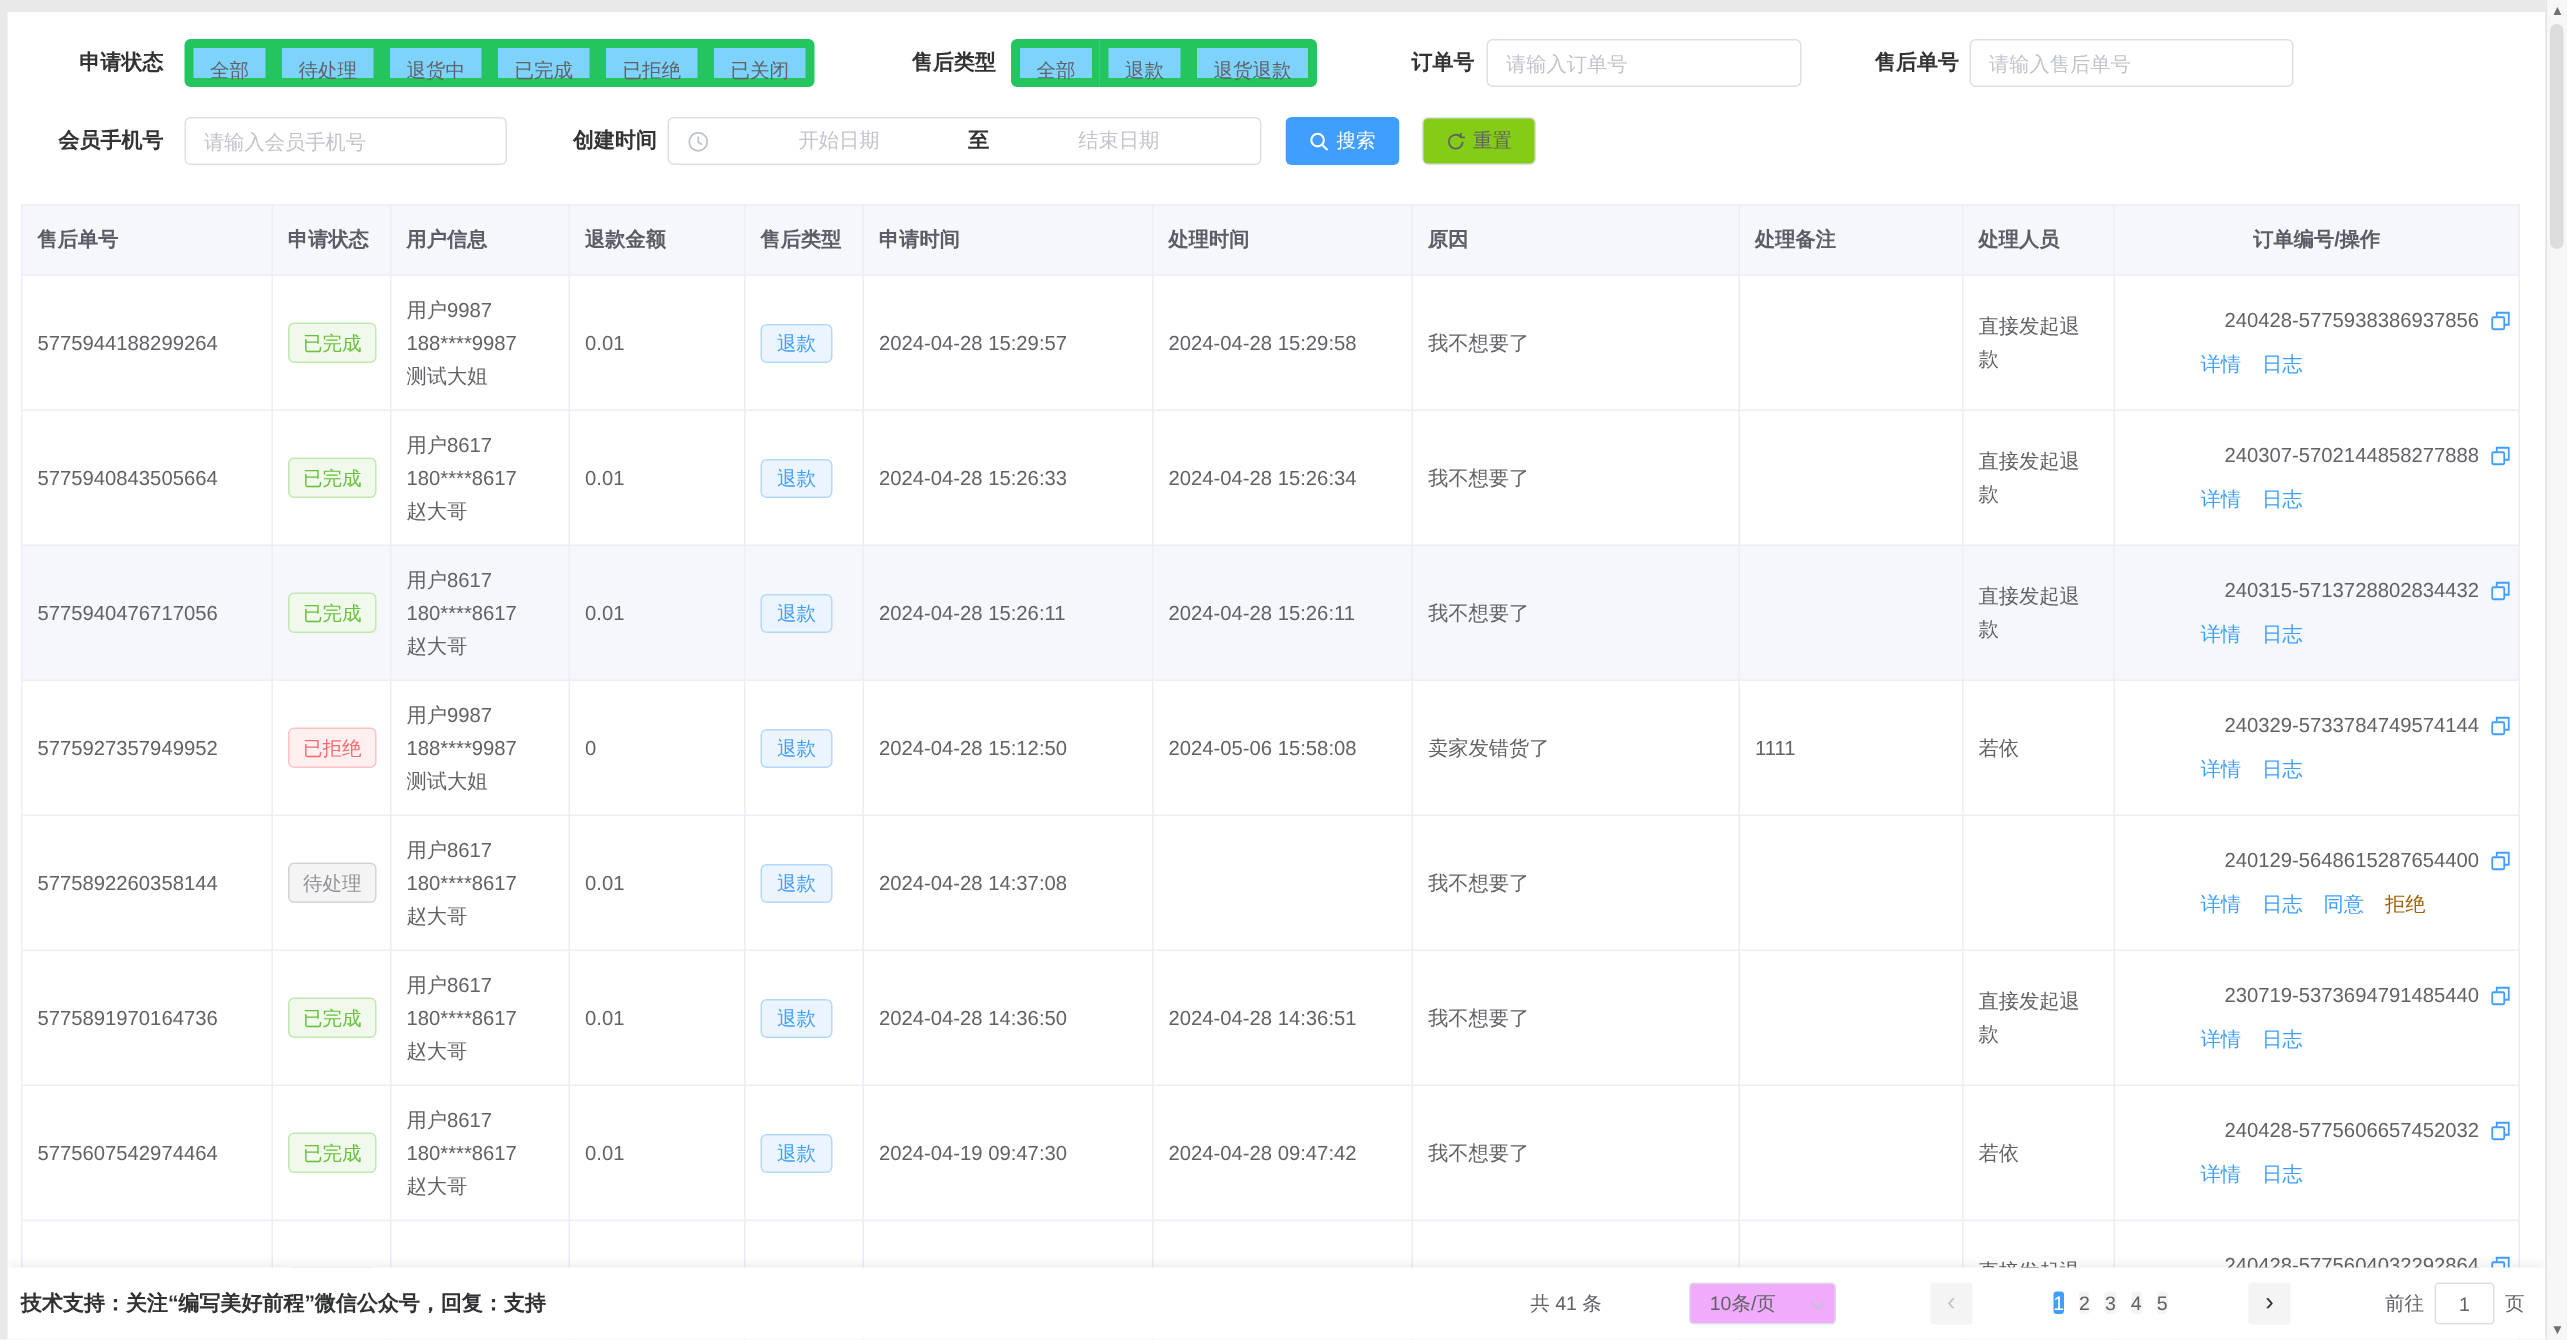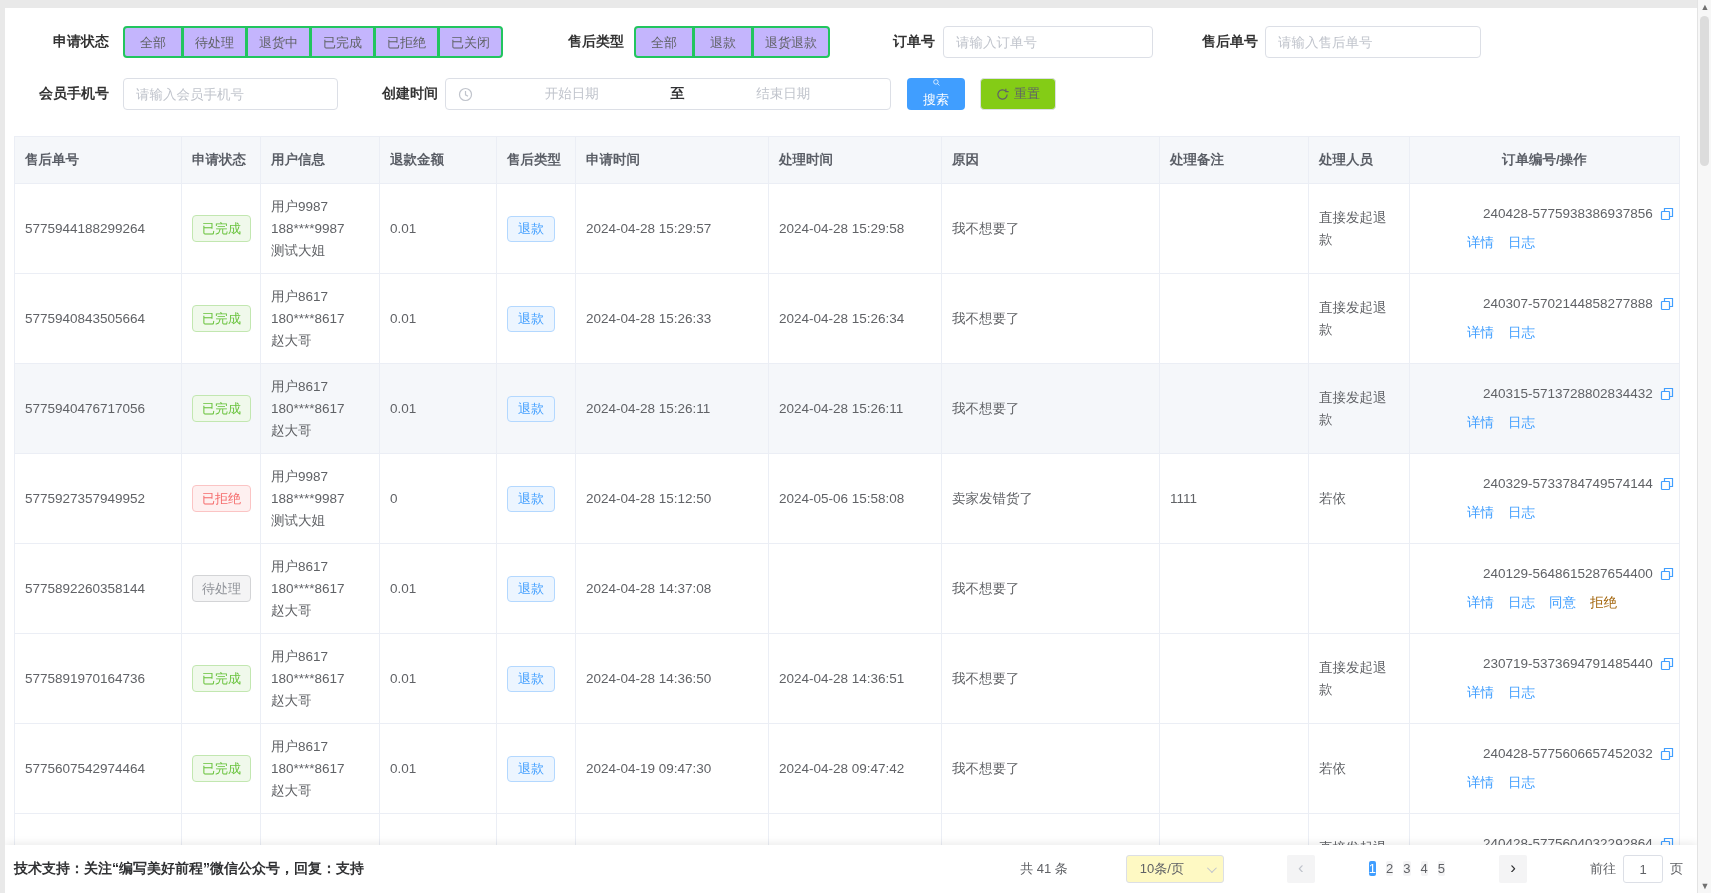--- a/index.html
+++ b/index.html
@@ -7,27 +7,27 @@
   body { background:#e9e9e9; font-family:"Liberation Sans","DejaVu Sans",sans-serif; position:relative; }
   .page { position:absolute; top:8px; left:5px; width:1692px; height:885px; background:#fff; overflow:hidden; }
 
   
   .filters { padding-top:18px; }
   .filter-row { display:flex; align-items:center; height:32px; margin-bottom:20px; }
   .flabel { font-size:14px; font-weight:700; color:#333; text-align:right; flex:none; }
   .w104 { width:104px; }
   .radio-group { display:inline-flex; margin-left:14px; flex:none; }
   .radio-btn { min-width:60px; height:32px; line-height:30px; text-align:center; padding:0 11px;
-    border:2px solid #22c55e; background:#c4b5fd; color:#606266; font-size:13px; margin-left:-1px; cursor:pointer; white-space:nowrap; }
+    border:6px solid #22c55e; background:#7dd3fc; color:#606266; font-size:13px; margin-left:-1px; cursor:pointer; white-space:nowrap; }
   .radio-btn:first-child { border-radius:4px 0 0 4px; margin-left:0; }
   .radio-btn:last-child { border-radius:0 4px 4px 0; }
   .txt-input { height:32px; border:1px solid #dcdfe6; border-radius:4px; padding:0 12px;
     font-size:13.5px; color:#a21caf; outline:none; font-family:inherit; }
   ::placeholder { color:#c0c4cc; opacity:1; }
-  .date-range { display:flex; align-items:center; height:32px; width:446px; border:1px solid #dcdfe6;
+  .date-range { display:flex; align-items:center; height:32px; width:396px; border:1px solid #dcdfe6;
     border-radius:4px; padding:0 12px; font-size:13.5px; margin-left:7px; }
   .date-ph { flex:1; text-align:center; color:#c0c4cc; }
   .date-sep { color:#303133; font-weight:700; font-size:14px; padding:0 4px; }
   .btn { height:32px; border-radius:4px; font-size:13px; display:inline-flex; align-items:center; gap:5px;
     padding:0 15px; cursor:pointer; border:1px solid transparent; font-family:inherit; }
   .btn-primary { background:#409eff; color:#fff; }
   .btn-plain { background:#84cc16; border-color:#dcdfe6; color:#606266; }
 
   
   table { border-collapse:collapse; table-layout:fixed; font-size:13.5px; color:#606266;
@@ -54,21 +54,21 @@
 
   
   .footer-bar { position:absolute; left:0; bottom:0; width:100%; height:48px; background:#fff;
     box-shadow:0 -2px 8px rgba(0,0,0,0.08); display:flex; align-items:center;
     justify-content:space-between; padding:0 14px 0 9px; z-index:5; }
   .support { font-size:14px; font-weight:700; color:#303133; }
   .pg { display:flex; align-items:center;gap:44px; }
   .pg-total { font-size:13px; color:#606266; margin-right:14px; white-space:nowrap; }
   .pg-size { width:98px; height:28px; border:1px solid #dcdfe6; border-radius:3px; display:flex;
     align-items:center; justify-content:space-between; padding:0 9px 0 13px; font-size:13px;
-    color:#606266; margin-right:14px; cursor:pointer; background:#fef9c3; }
+    color:#606266; margin-right:14px; cursor:pointer; background:#f0abfc; }
   .chev-down { width:7px; height:7px; border-right:1.4px solid #c0c4cc; border-bottom:1.4px solid #c0c4cc;
     transform:rotate(45deg) translateY(-2px); }
   .pg-btn { min-width:28px; height:28px; line-height:28px; text-align:center; background:#f4f4f5;
     color:#606266; border-radius:2px; margin:0 5px; font-size:13px; cursor:pointer; user-select:none; }
   .pg-btn.active { background:#409eff; color:#fff; }
   .pg-arrow { font-size:17px; line-height:26px; }
   .pg-prev { color:#c0c4cc; }
   .pg-next { color:#303133; }
   .pg-goto { font-size:13px; color:#606266; margin-left:14px; display:flex; align-items:center; gap:7px; white-space:nowrap; }
   .pg-goto input { width:40px; height:28px; border:1px solid #dcdfe6; border-radius:3px;
@@ -114,21 +114,21 @@
       <span class="flabel" style="margin-left:39px;width:61px;">创建时间</span>
       <div class="date-range">
         <svg width="15" height="15" viewBox="0 0 15 15" style="flex:none;margin-right:4px;">
           <circle cx="7.5" cy="7.5" r="6" fill="none" stroke="#c0c4cc" stroke-width="1.2"></circle>
           <path d="M7.5 4v3.8l2.5 1.5" fill="none" stroke="#c0c4cc" stroke-width="1.2"></path>
         </svg>
         <span class="date-ph">开始日期</span>
         <span class="date-sep">至</span>
         <span class="date-ph">结束日期</span>
       </div>
-      <button class="btn btn-primary" style="margin-left:16px;flex-direction:column;">
+      <button class="btn btn-primary" style="margin-left:16px;">
         <svg width="13" height="13" viewBox="0 0 13 13">
           <circle cx="5.4" cy="5.4" r="4.2" fill="none" stroke="#fff" stroke-width="1.4"></circle>
           <path d="M8.6 8.6L12 12" stroke="#fff" stroke-width="1.4"></path>
         </svg>
         <span>搜索</span>
       </button>
       <button class="btn btn-plain" style="margin-left:15px;">
         <svg width="13" height="13" viewBox="0 0 14 14">
           <path d="M12 7a5 5 0 1 1-1.4-3.5" fill="none" stroke="#606266" stroke-width="1.3"></path>
           <path d="M10.6 0.8v3h3" fill="none" stroke="#606266" stroke-width="1.3"></path>

